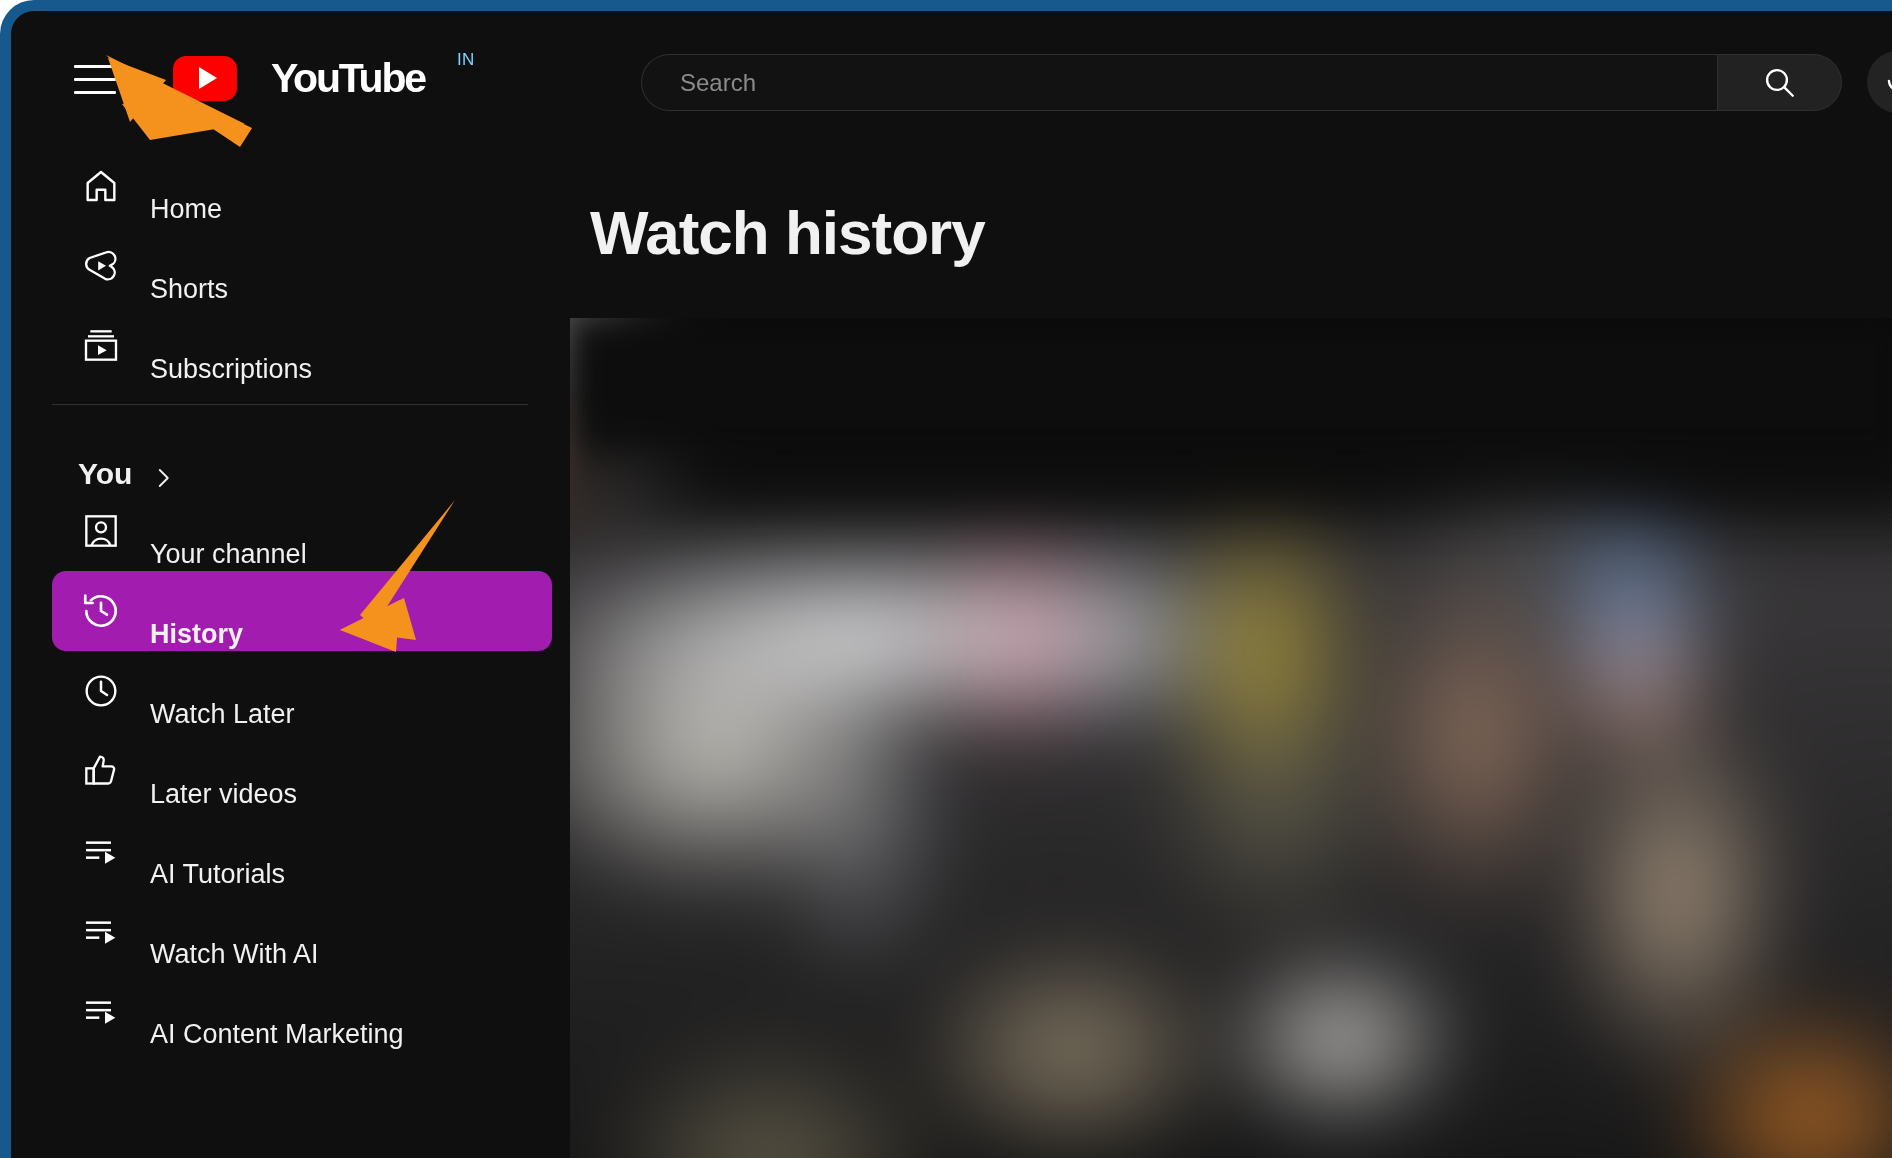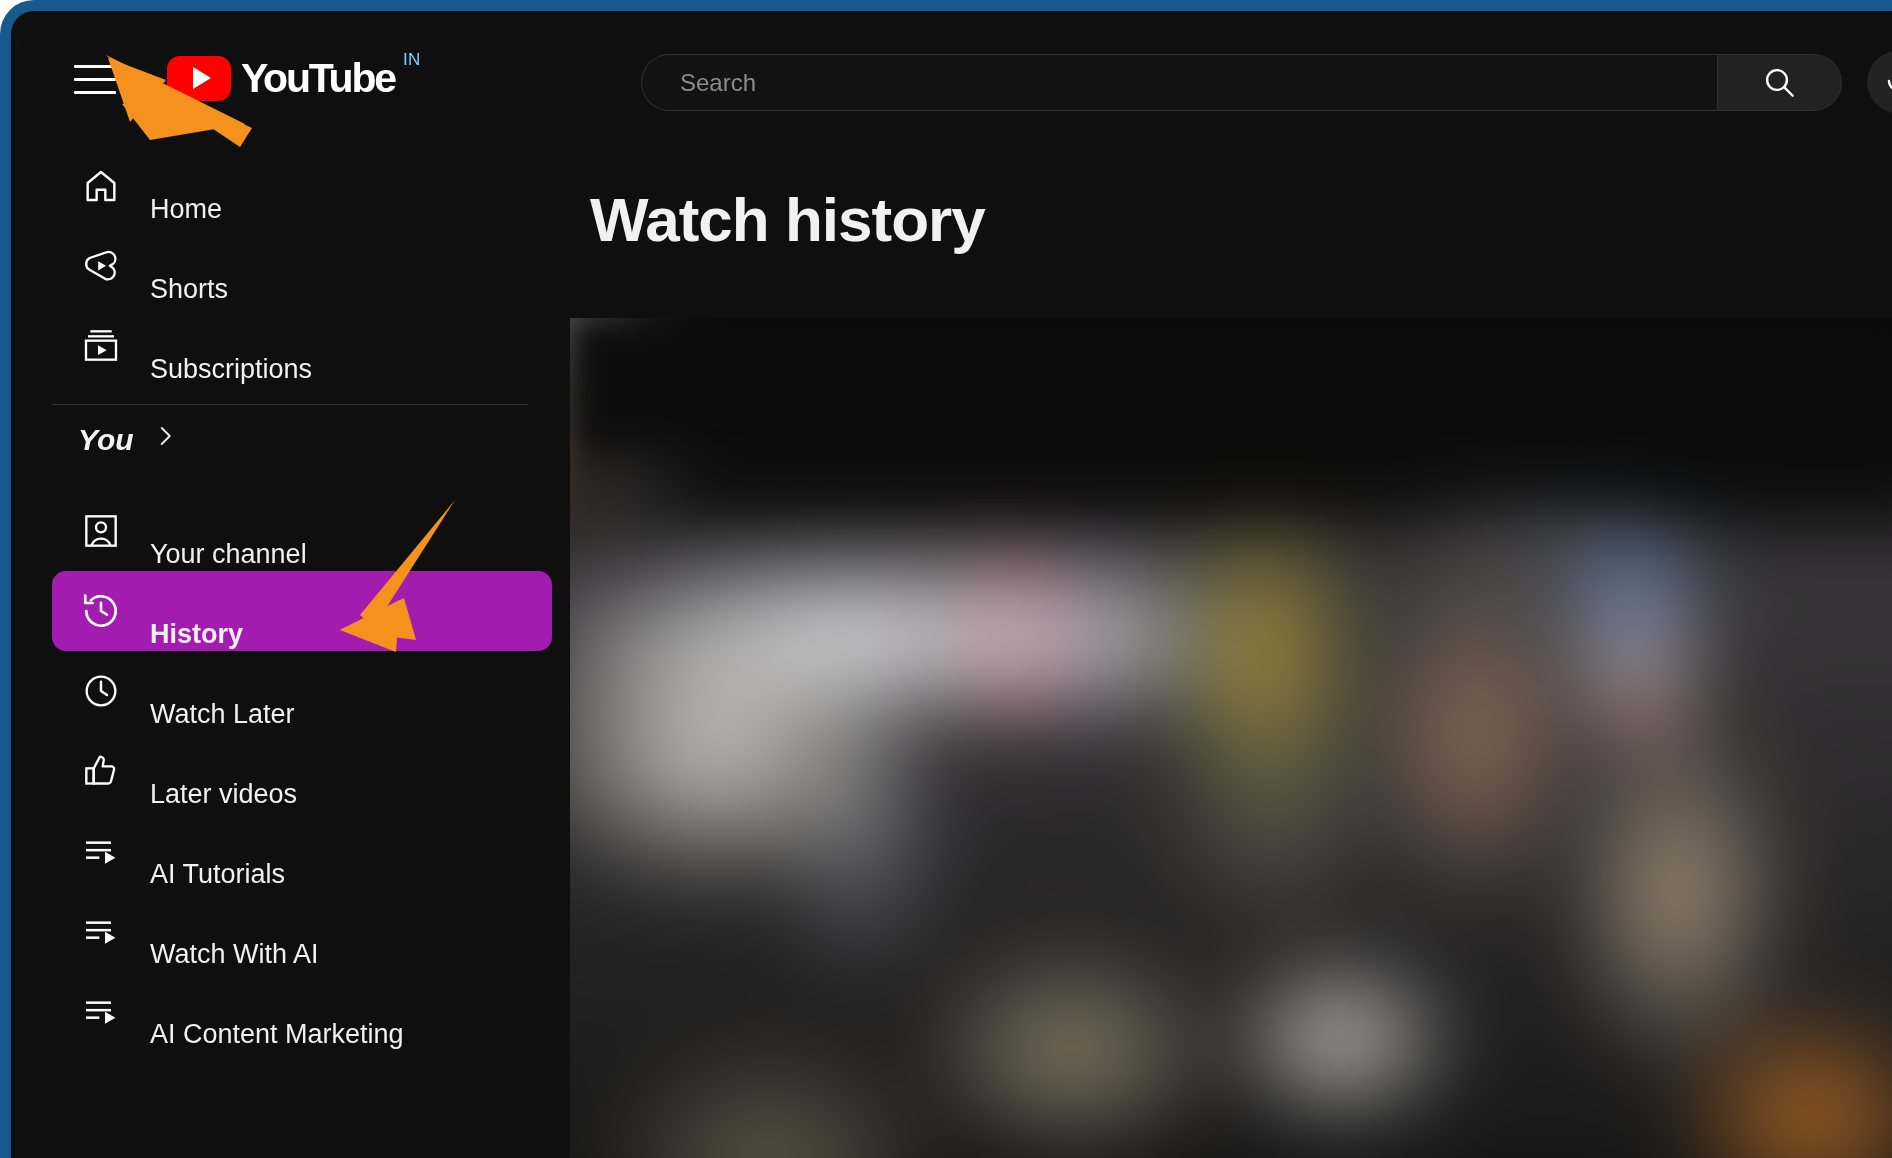--- a/index.html
+++ b/index.html
@@ -68,26 +68,27 @@
     height: 3px;
     background: #ffffff;
     border-radius: 1px;
   }
   #hamburger .bar:nth-child(1) { top: 11px; }
   #hamburger .bar:nth-child(2) { top: 24px; }
   #hamburger .bar:nth-child(3) { top: 37px; }
 
   #logo {
     position: absolute;
-    left: 145px;
+    left: 151px;
     top: 32px;
     height: 48px;
     display: flex;
     align-items: center;
     cursor: pointer;
+    gap: 24px;
   }
   #logo .play-box {
     width: 64px;
     height: 45px;
     background: #ff0000;
     border-radius: 13px;
     display: flex;
     align-items: center;
     justify-content: center;
     margin-right: 10px;
@@ -216,25 +217,24 @@
   .nav-item.active .lbl { font-weight: bold; }
 
   .divider {
     height: 1px;
     background: #303030;
     margin: 18px 42px 18px 30px;
   }
 
   #you-header {
     display: flex;
-    align-items: flex-start;
+    align-items: flex-end;
     height: 68px;
     padding-left: 56px;
     cursor: pointer;
-    font-style: italic;
   }
   #you-header .you-text {
     color: #f1f1f1;
     font-size: 30px;
     font-weight: bold;
     font-family: "Liberation Sans", sans-serif;
   }
   #you-header .chev { margin-left: 18px; display:flex; align-items:center; }
 
   
@@ -243,21 +243,21 @@
     left: 548px;
     top: 112px;
     width: 1333px;
     height: 1035px;
     background: #0f0f0f;
     overflow: hidden;
   }
   #page-title {
     position: absolute;
     left: 20px;
-    top: 50px;
+    top: 63px;
     color: #f1f1f1;
     font-size: 62px;
     font-weight: bold;
     letter-spacing: -1px;
     font-family: "Liberation Sans", sans-serif;
   }
   #thumb-area {
     position: absolute;
     left: 0px;
     top: 184px;

